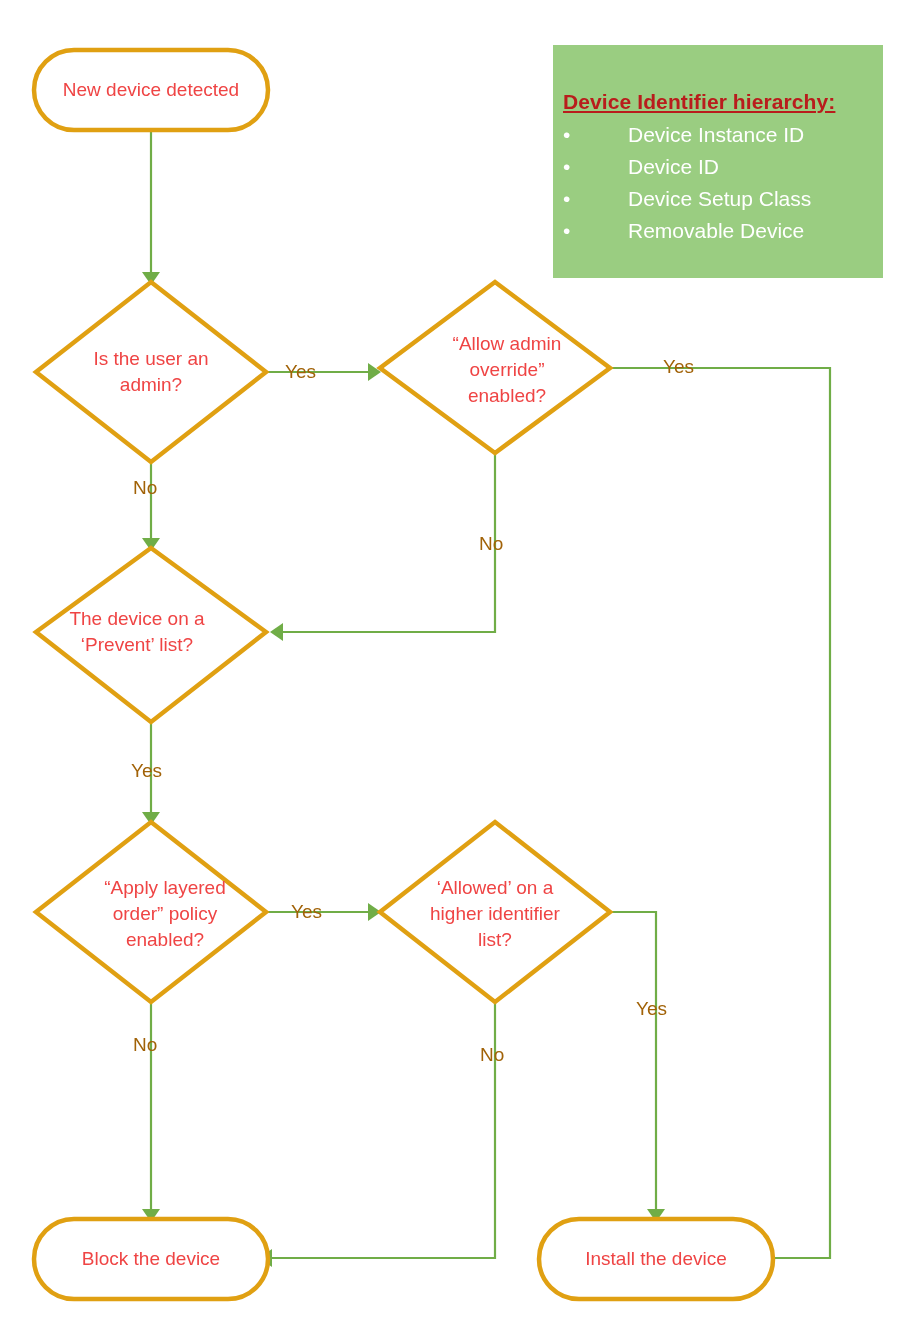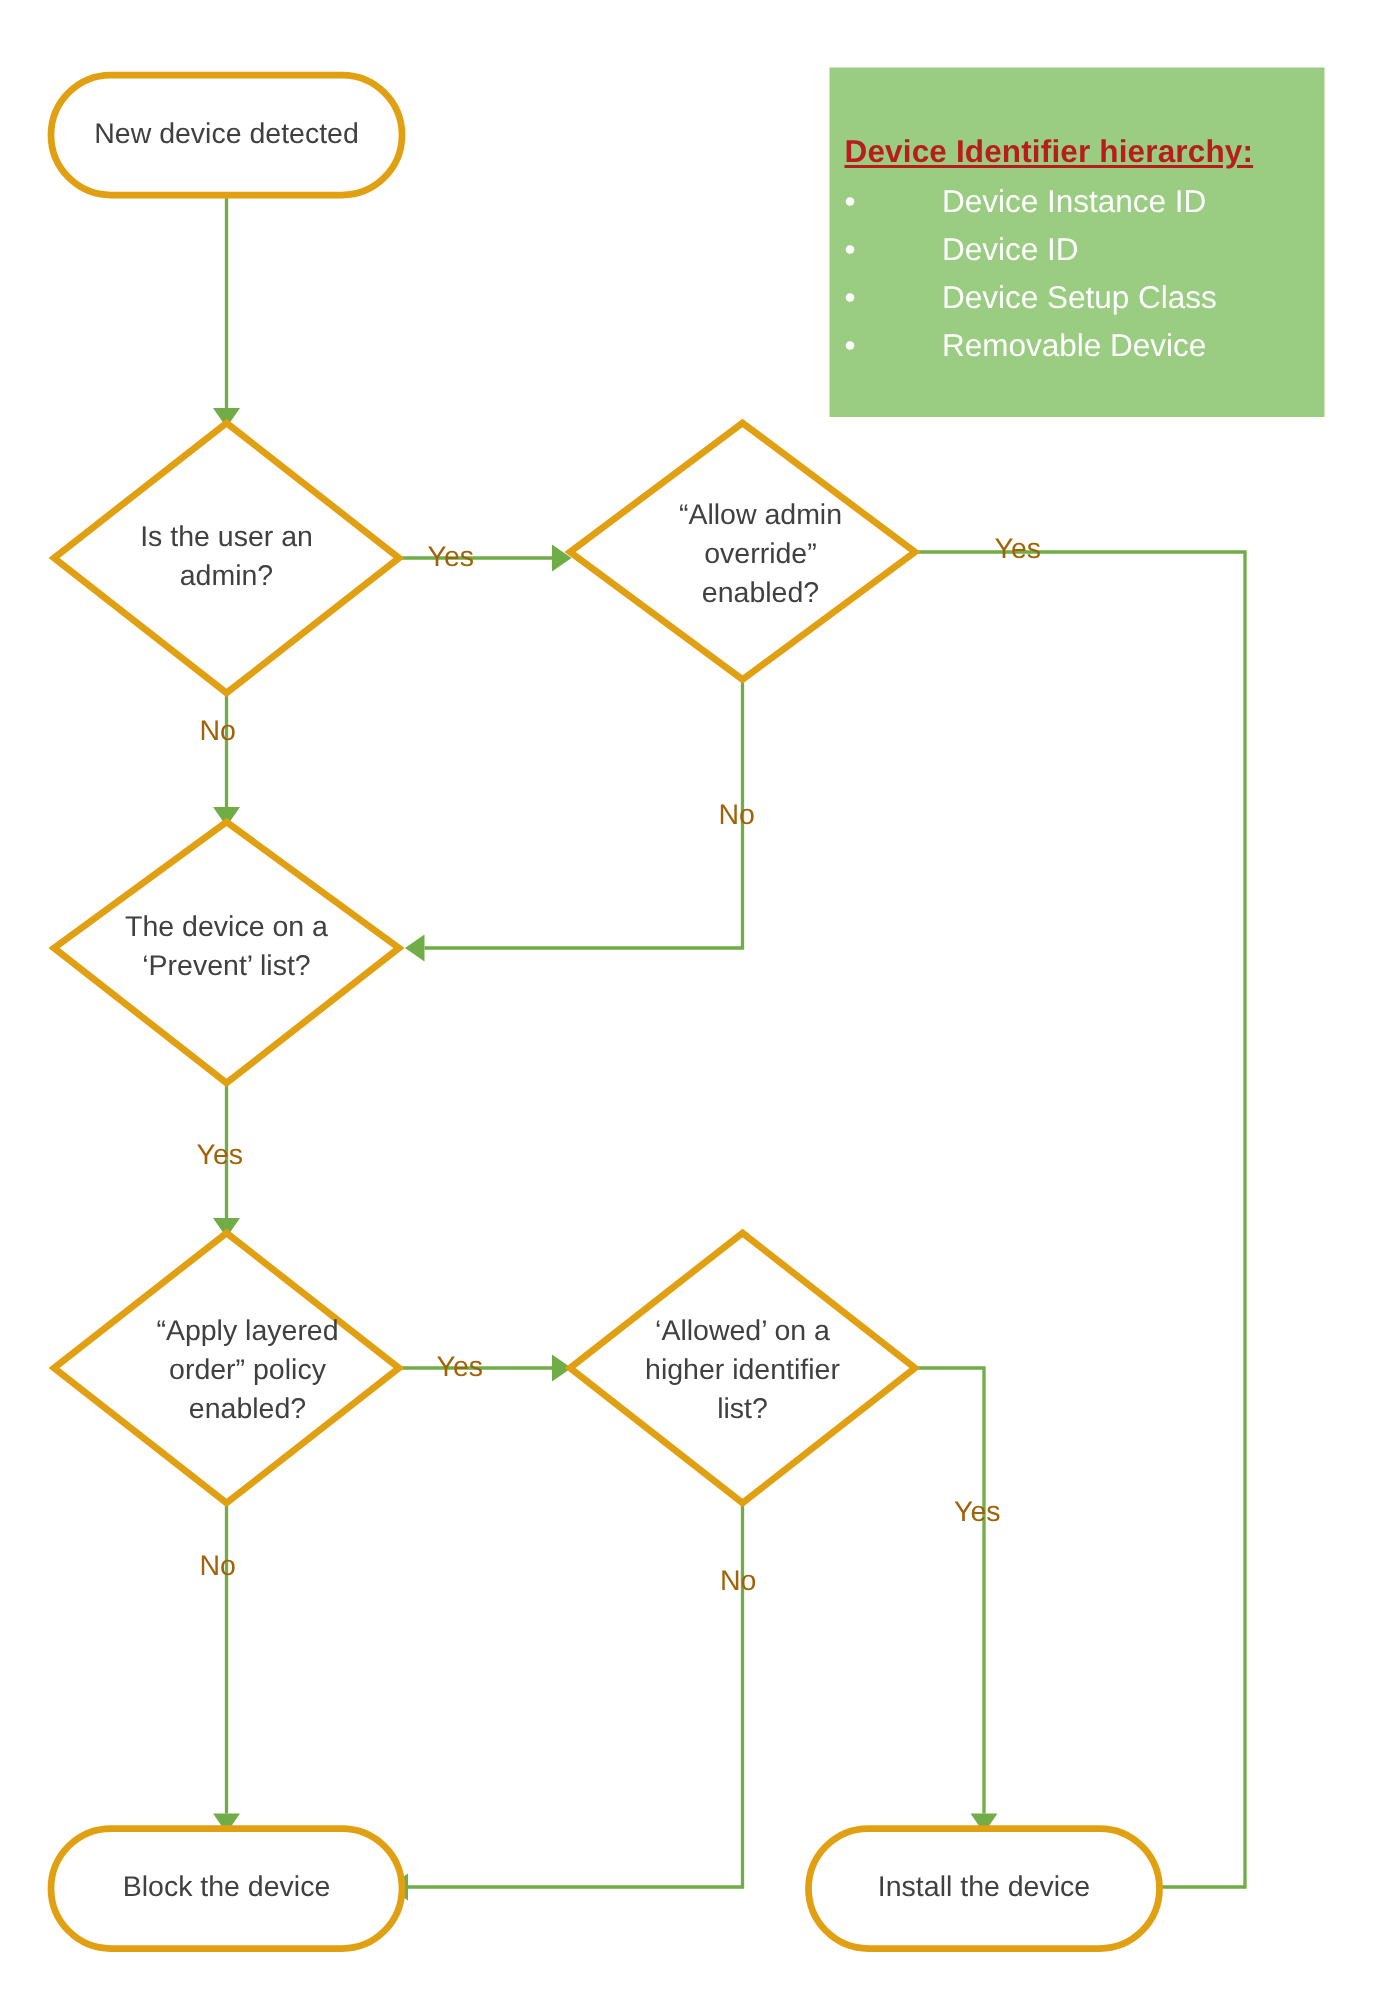--- a/index.html
+++ b/index.html
@@ -23,21 +23,21 @@
     top: 0;
     width: 924px;
     height: 1326px;
   }
   .node-text {
     position: absolute;
     display: flex;
     align-items: center;
     justify-content: center;
     text-align: center;
-    color: #404040;
+    color: #ef4444;
     font-size: 19px;
     line-height: 26px;
     pointer-events: none;
     white-space: pre-line;
   }
   .edge-label {
     position: absolute;
     color: #a16207;
     font-size: 19px;
     line-height: 22px;
@@ -146,21 +146,21 @@
 
   <div class="node-text" style="left:34px; top:50px; width:234px; height:80px;">New device detected</div>
 
   <div class="node-text" style="left:46px; top:332px; width:210px; height:80px;">Is the user an
 admin?</div>
 
   <div class="node-text" style="left:404px; top:317px; width:206px; height:106px;">“Allow admin
 override”
 enabled?</div>
 
-  <div class="node-text" style="left:42px; top:592px; width:218px; height:80px;">The device on a
+  <div class="node-text" style="left:28px; top:592px; width:218px; height:80px;">The device on a
 ‘Prevent’ list?</div>
 
   <div class="node-text" style="left:60px; top:861px; width:210px; height:106px;">“Apply layered
 order” policy
 enabled?</div>
 
   <div class="node-text" style="left:390px; top:861px; width:210px; height:106px;">‘Allowed’ on a
 higher identifier
 list?</div>
 

